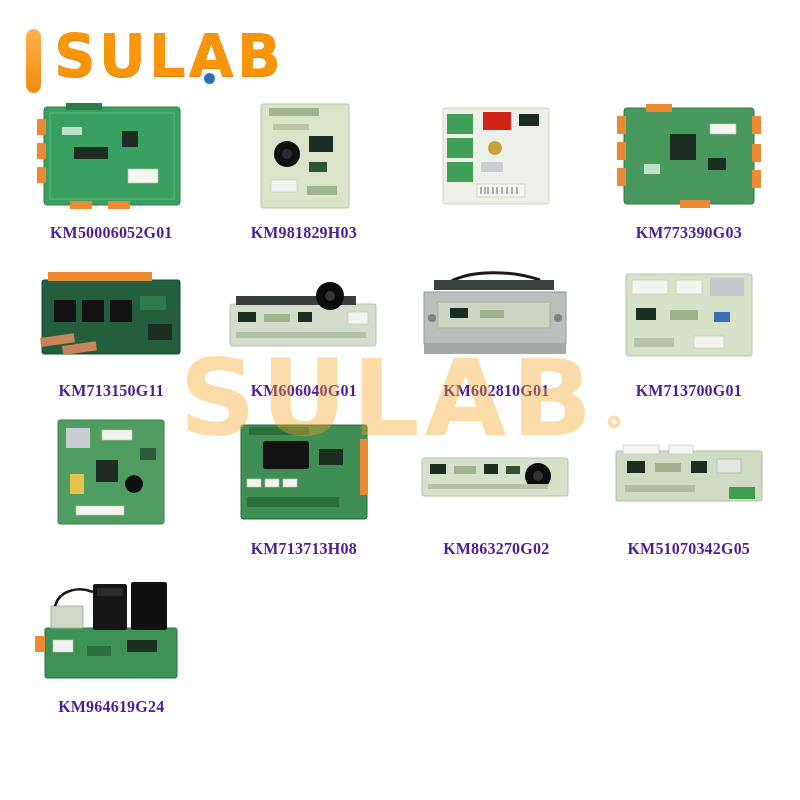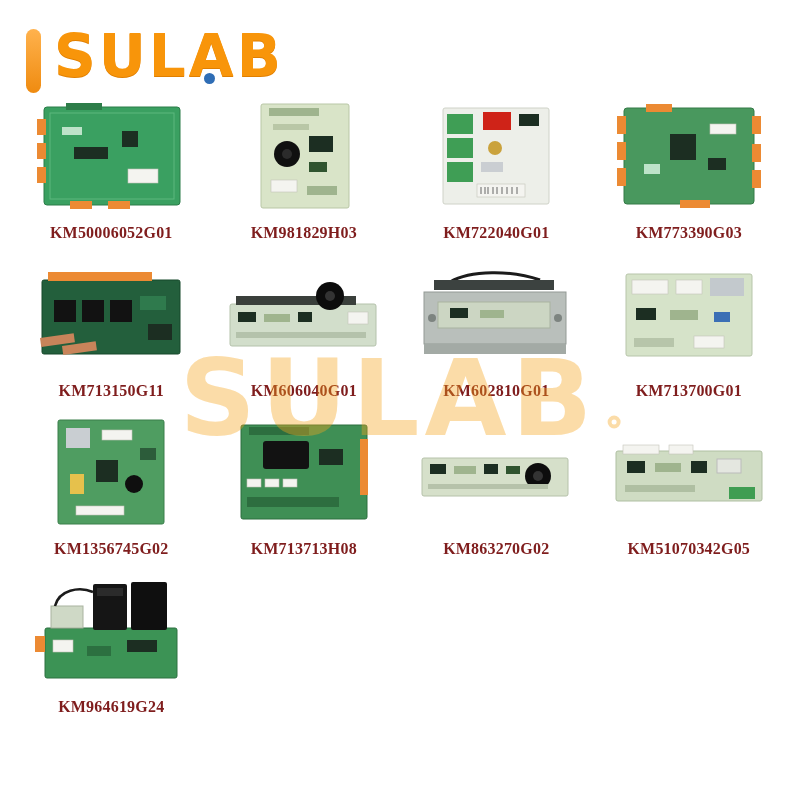--- a/index.html
+++ b/index.html
@@ -33,21 +33,21 @@
   
   .grid {
     position:relative; z-index:1;
     display:grid; grid-template-columns:repeat(4,1fr);
     padding:4px 18px 0 18px; row-gap:16px; column-gap:6px;
   }
   .item { text-align:center; }
   .photo { height:112px; display:flex; align-items:center; justify-content:center; }
   .caption {
     margin-top:12px;
-    color:#7f1d1d;
+    color:#4c1d95;
     font-family:"Liberation Serif", serif;
     font-weight:bold; font-size:16px; letter-spacing:0.2px;
   }
 
   
   .watermark {
     position:absolute; top:398px; left:50%;
     transform:translate(-50%,-50%);
     font-family:"DejaVu Sans", sans-serif;
     font-size:106px; font-weight:bold; letter-spacing:5px;
@@ -130,21 +130,20 @@
           <rect x="26" y="34" width="26" height="20" fill="#3f9e55"></rect>
           <rect x="26" y="58" width="26" height="20" fill="#3f9e55"></rect>
           <rect x="62" y="8" width="28" height="18" class="f-red"></rect>
           <rect x="98" y="10" width="20" height="12" class="f-chip"></rect>
           <circle cx="74" cy="44" r="7" fill="#caa23c"></circle>
           <rect x="60" y="58" width="22" height="10" fill="#caced2"></rect>
           <rect x="56" y="80" width="48" height="13" class="f-wht"></rect>
           <path d="M60 83v7M64 83v7M67 83v7M72 83v7M76 83v7M81 83v7M86 83v7M91 83v7M96 83v7" stroke="#666"></path>
         </svg>
       </div>
-      <figcaption class="caption">KM722040G01</figcaption>
     </figure>
 
     <figure class="item">
       <div class="photo">
         <svg width="150" height="104" viewBox="0 0 150 104">
           <rect x="10" y="4" width="130" height="96" rx="3" fill="#49985e" stroke="#357a46"></rect>
           <rect x="3" y="12" width="9" height="18" class="f-or"></rect>
           <rect x="3" y="38" width="9" height="18" class="f-or"></rect>
           <rect x="3" y="64" width="9" height="18" class="f-or"></rect>
           <rect x="138" y="12" width="9" height="18" class="f-or"></rect>
@@ -236,21 +235,20 @@
           <rect x="22" y="2" width="106" height="104" rx="2" fill="#4f9d61" stroke="#3a7f4b"></rect>
           <rect x="30" y="10" width="24" height="20" fill="#c9ced2"></rect>
           <rect x="66" y="12" width="30" height="10" class="f-wht"></rect>
           <rect x="104" y="30" width="16" height="12" fill="#2c5c3a"></rect>
           <rect x="60" y="42" width="22" height="22" class="f-chip"></rect>
           <circle cx="98" cy="66" r="9" fill="#0f0f0f"></circle>
           <rect x="34" y="56" width="14" height="20" fill="#e6c14c"></rect>
           <rect x="40" y="88" width="48" height="9" class="f-wht"></rect>
         </svg>
       </div>
-      <figcaption class="caption">KM1356745G02</figcaption>
     </figure>
 
     <figure class="item">
       <div class="photo">
         <svg width="150" height="106" viewBox="0 0 150 106">
           <rect x="12" y="6" width="126" height="94" rx="2" fill="#3f8f55" stroke="#2d6e3f"></rect>
           <rect x="20" y="8" width="60" height="8" fill="#2d6e3f"></rect>
           <rect x="34" y="22" width="46" height="28" rx="3" class="f-blk"></rect>
           <rect x="90" y="30" width="24" height="16" class="f-chip"></rect>
           <rect x="131" y="20" width="8" height="56" class="f-or"></rect>

